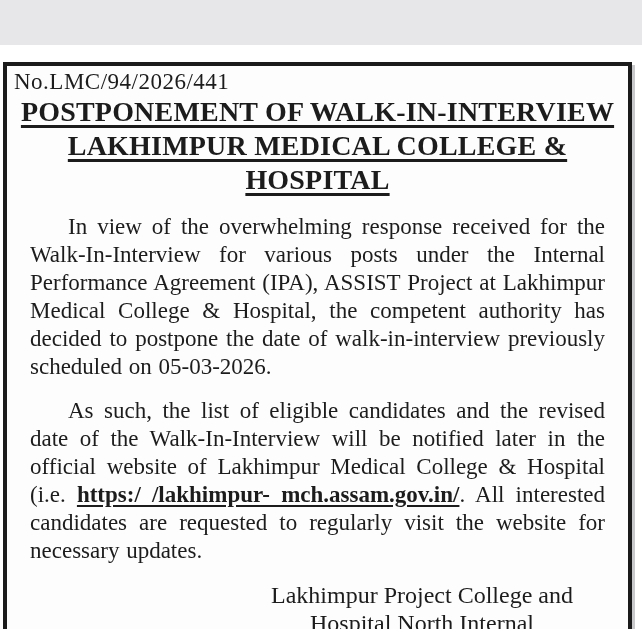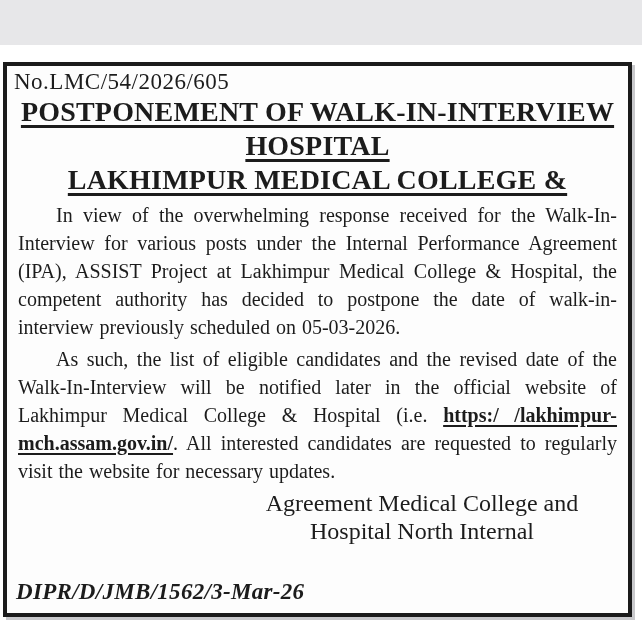--- a/index.html
+++ b/index.html
@@ -40,22 +40,22 @@
     line-height: 34px;
     letter-spacing: 0.2px;
   }
   .title-line > span {
     text-decoration: underline;
     text-decoration-thickness: 3px;
     text-underline-offset: 4px;
     text-align: center;
   }
   .para {
-    margin: 4px;
-    font-size: 20px;
+    margin: 16px;
+    font-size: 23px;
     line-height: 28px;
     text-align: justify;
     text-indent: 38px;
     word-spacing: 1px;
   }
   .url-seg {
     font-weight: bold;
     text-decoration: underline;
     text-decoration-thickness: 2px;
     text-underline-offset: 3px;
@@ -77,34 +77,34 @@
     font-size: 23px;
     letter-spacing: 0.3px;
   }
 </style>
 </head>
 <body>
 
 <div class="top-band"></div>
 
 <div class="notice-box">
-  <div class="ref-no">No.LMC/54/2026/605</div>
+  <div class="ref-no">No.LMC/94/2026/441</div>
 
   <div id="title-container">
       <div class="title-line"><span>POSTPONEMENT OF WALK-IN-INTERVIEW</span></div>
+      <div class="title-line"><span>LAKHIMPUR MEDICAL COLLEGE &amp;</span></div>
       <div class="title-line"><span>HOSPITAL</span></div>
-      <div class="title-line"><span>LAKHIMPUR MEDICAL COLLEGE &amp;</span></div>
     </div>
 
   <div id="body-container">
       <p class="para"><span>In view of the overwhelming response received for the Walk-In-Interview for various posts under the Internal Performance Agreement (IPA), ASSIST Project at Lakhimpur Medical College &amp; Hospital, the competent authority has decided to postpone the date of walk-in-interview previously scheduled on 05-03-2026.</span></p>
       <p class="para"><span>As such, the list of eligible candidates and the revised date of the Walk-In-Interview will be notified later in the official website of Lakhimpur Medical College &amp; Hospital (i.e. </span><span class="url-seg">https:/ /lakhimpur- mch.assam.gov.in/</span><span>. All interested candidates are requested to regularly visit the website for necessary updates.</span></p>
     </div>
 
   <div class="signature">
     <div id="signature-container">
-        <div>Agreement Medical College and</div>
+        <div>Lakhimpur Project College and</div>
         <div>Hospital North Internal</div>
       </div>
   </div>
 
   <div class="footer-ref">DIPR/D/JMB/1562/3-Mar-26</div>
 </div>
 
 </body></html>

